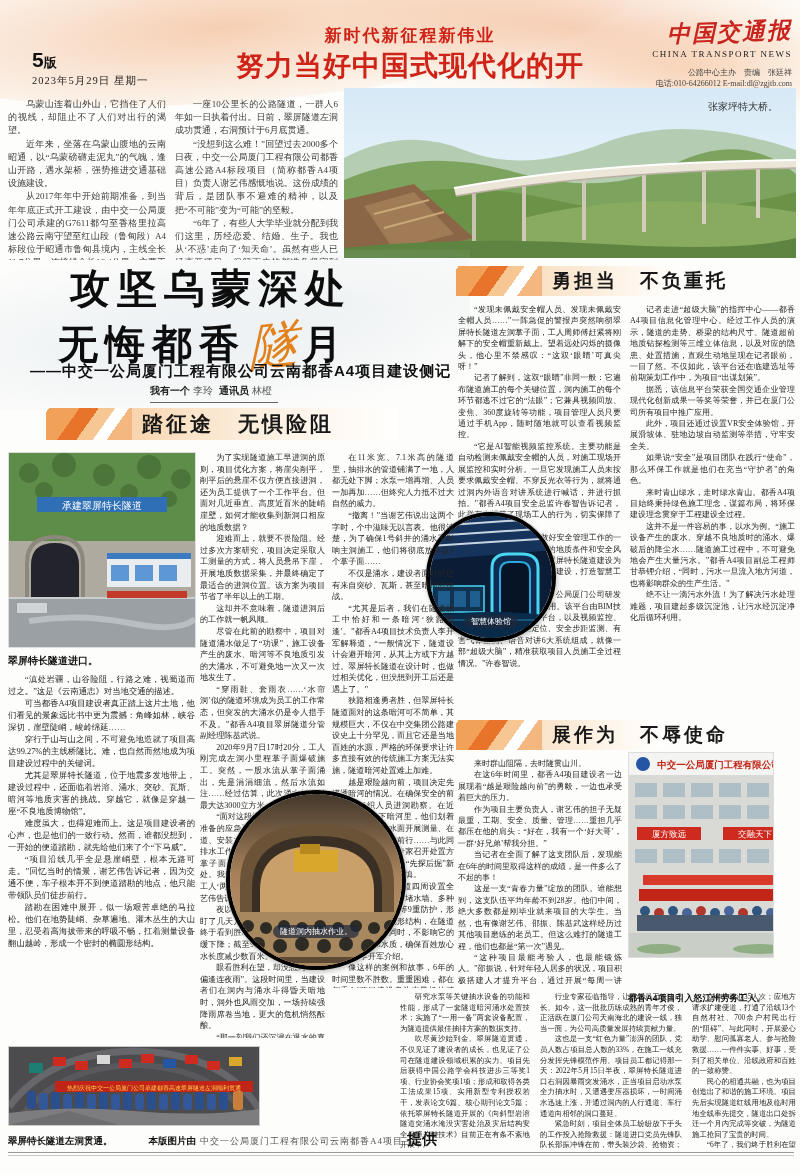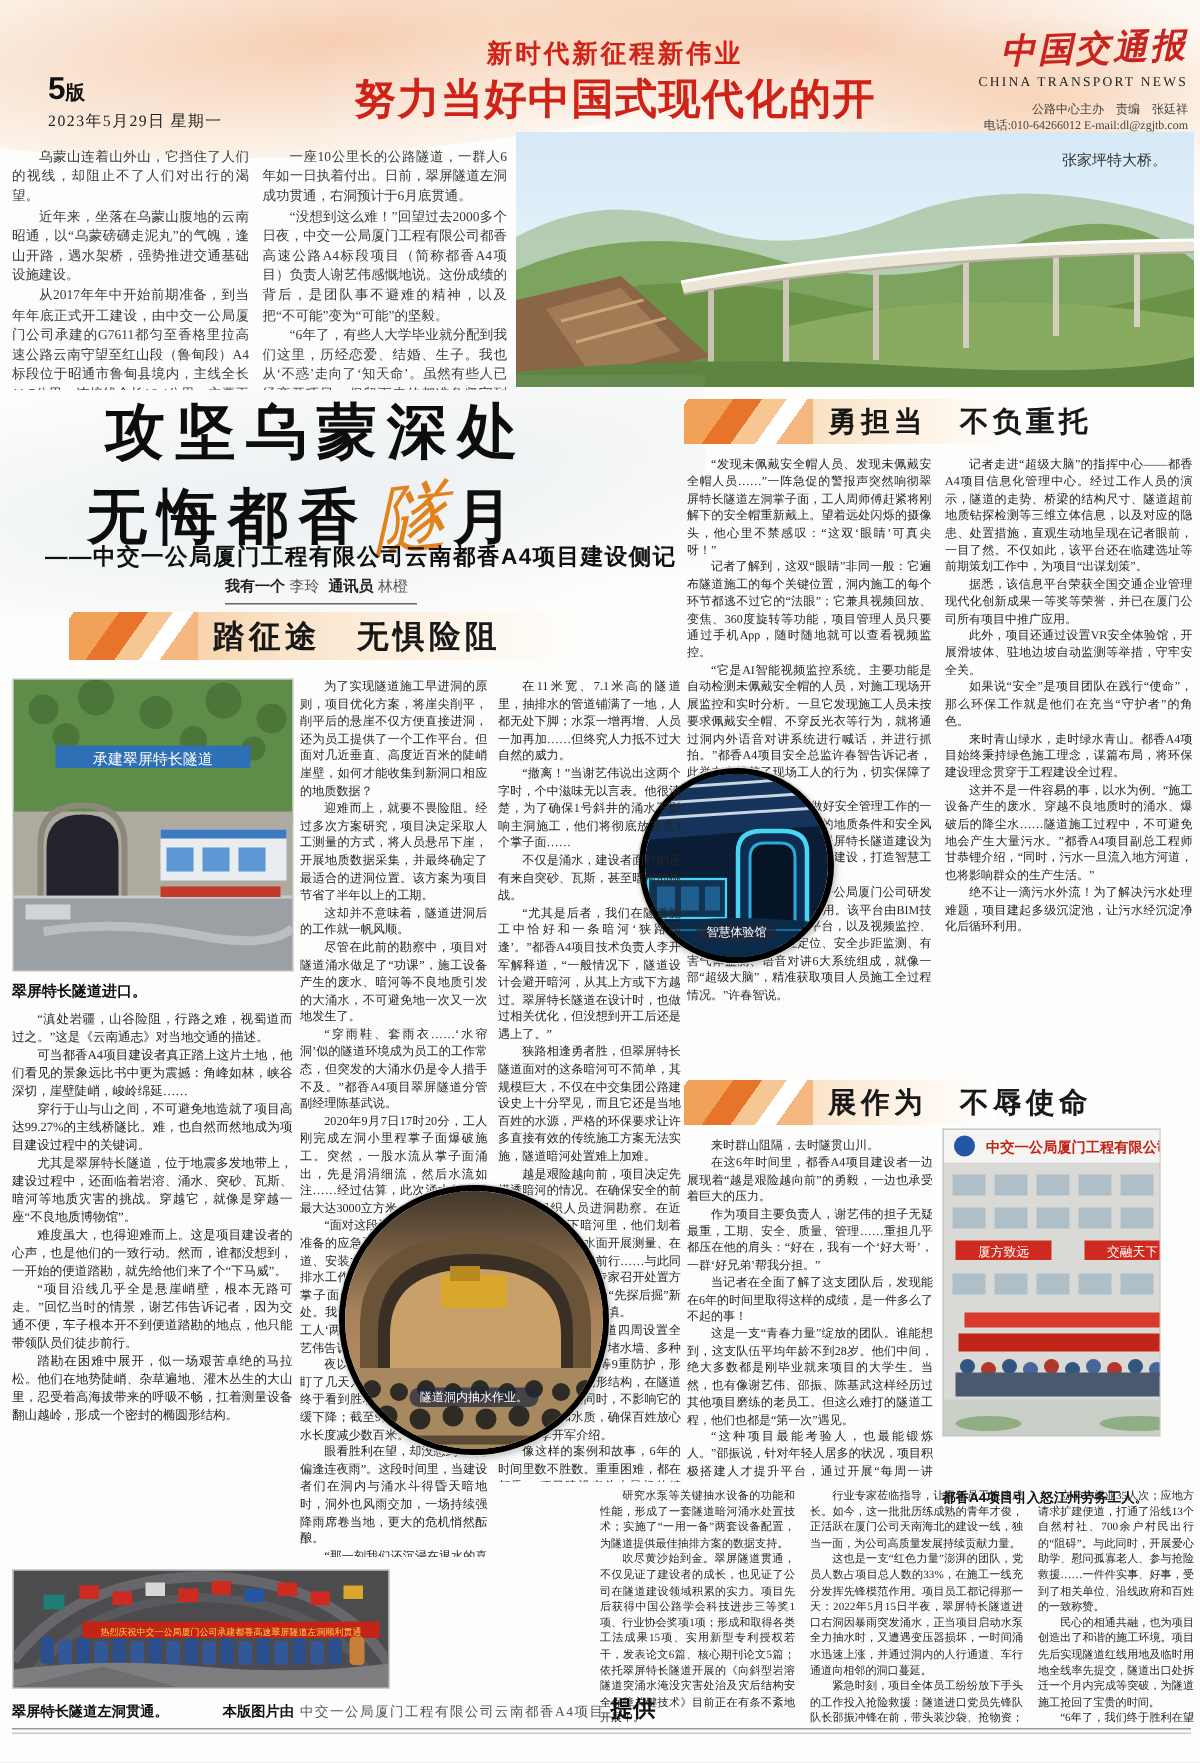--- a/index.html
+++ b/index.html
@@ -20,21 +20,21 @@
   .edition-num { font-family:"Liberation Sans",sans-serif; font-size:21px; font-weight:bold; color:#111; }
   .edition-lbl { font-family:"Liberation Sans",sans-serif; font-size:13px; font-weight:bold; color:#111; }
   .hdr-date { font-size:10.5px; color:#222; letter-spacing:1px; }
   .slogan-small { font-family:"Liberation Sans",sans-serif; font-size:17px; font-weight:bold; color:#cf2318; letter-spacing:2px; text-align:center; }
   .slogan-large { font-family:"Liberation Sans",sans-serif; font-size:28px; font-weight:bold; color:#cf2318; letter-spacing:1px; text-align:center; }
   .brand-cn { font-size:23px; font-weight:bold; color:#c8231c; font-style:italic; letter-spacing:2px; transform:rotate(-2deg); }
   .brand-en { font-size:9px; color:#222; letter-spacing:1.5px; font-family:"Liberation Serif",serif; }
   .hdr-meta { font-size:8px; color:#444; text-align:right; }
 
   
-  .photo { overflow:hidden; background:#a3a3a3; }
+  .photo { overflow:hidden; background:#fca5a5; }
   .photo svg { display:block; }
   .caption { font-size:10px; font-weight:bold; color:#111; font-family:"Liberation Sans",sans-serif; }
   .cap-light { font-weight:normal; color:#333; }
 
   
   .wash-hl { left:0; top:250px; width:470px; height:160px;
     background:radial-gradient(ellipse at 30% 60%, rgba(178,198,216,.22), transparent 65%),
                radial-gradient(ellipse at 75% 30%, rgba(190,205,220,.18), transparent 60%); }
   .hl-line { font-family:"Liberation Sans",sans-serif; font-weight:bold; color:#0d0d0d; font-size:40px; letter-spacing:7px; line-height:1.2; }
   .hl-sui { display:inline-block; color:#e2821c; font-size:50px; font-style:italic; font-family:"Liberation Serif",serif;

